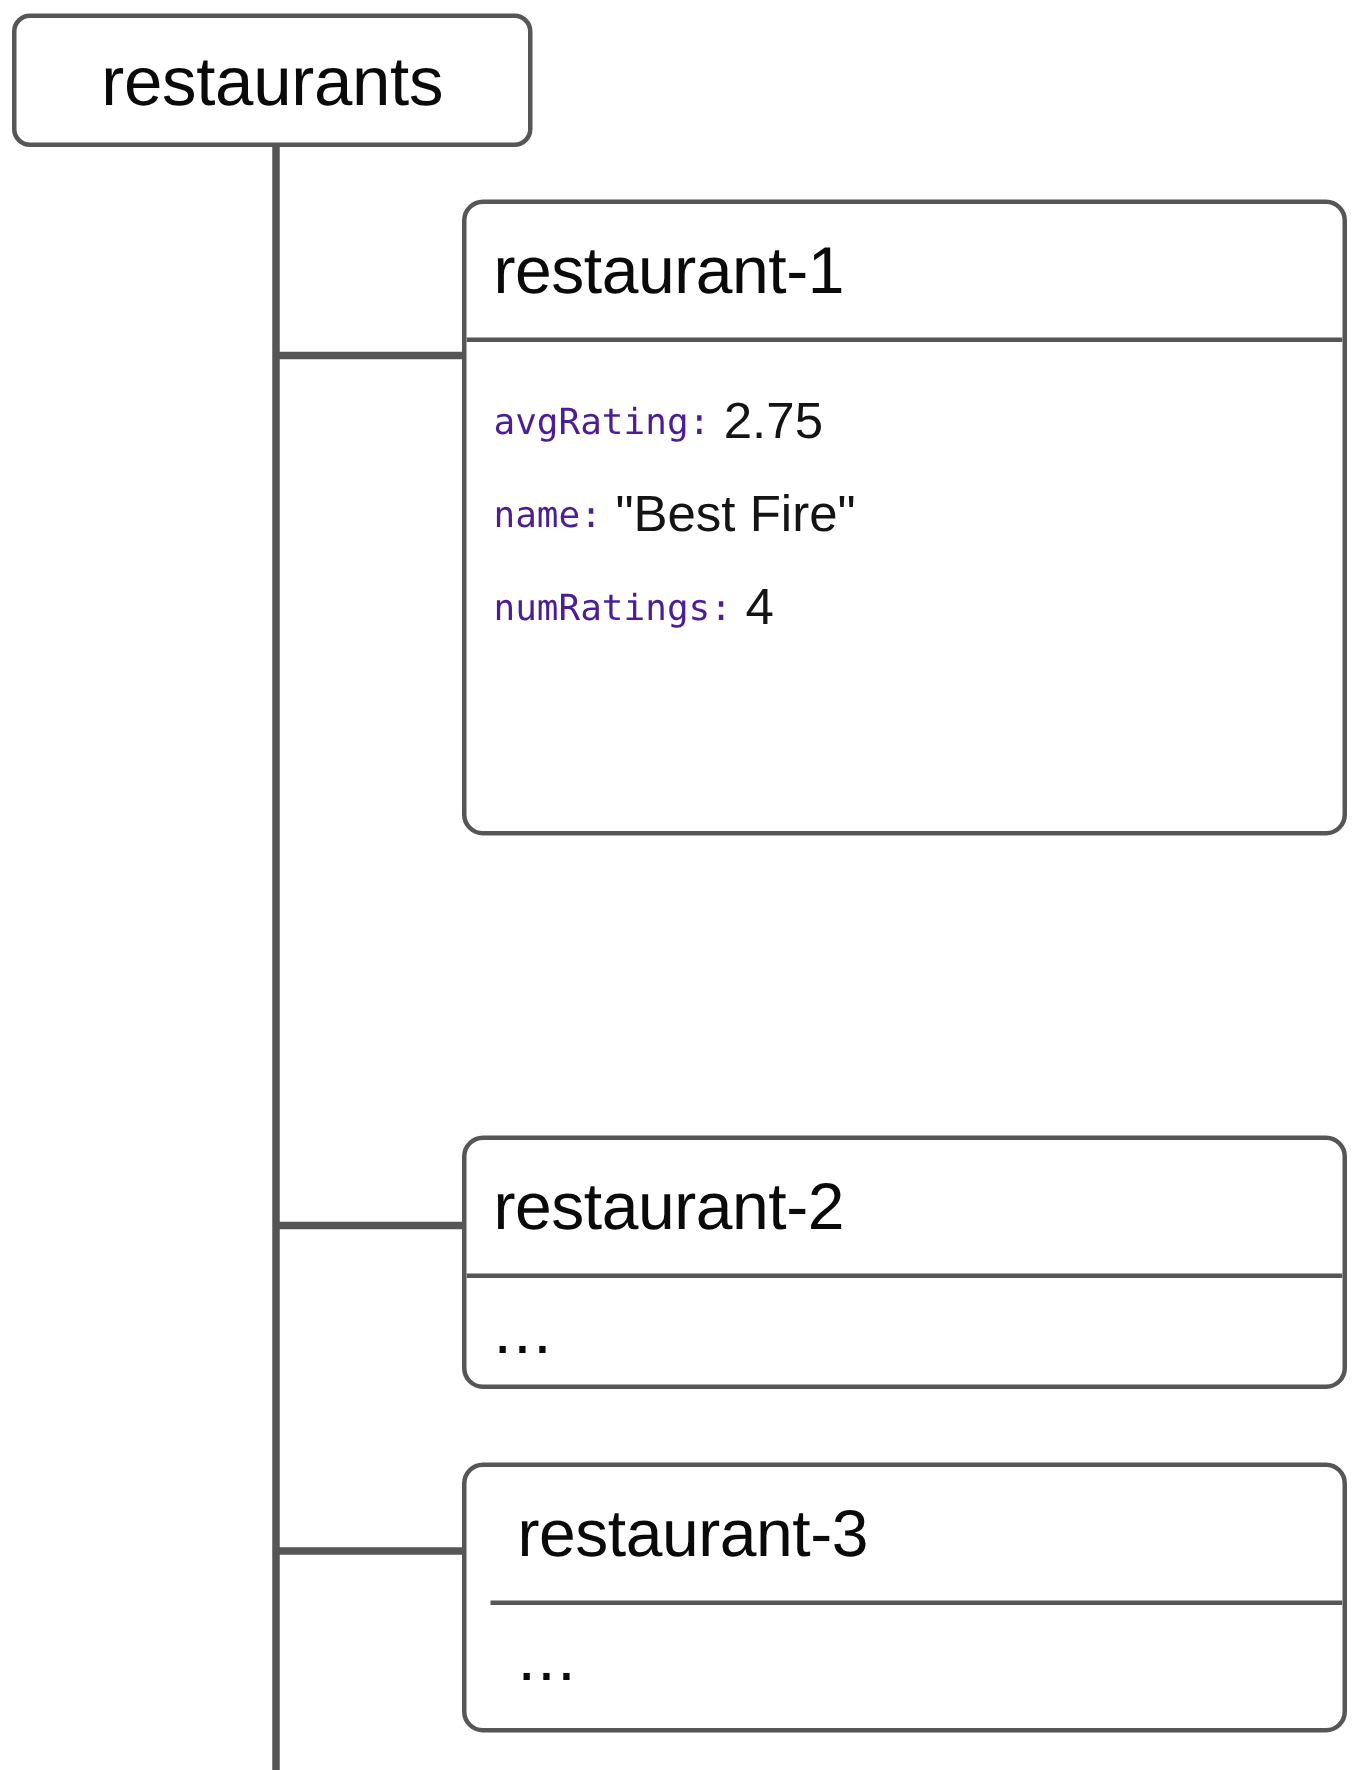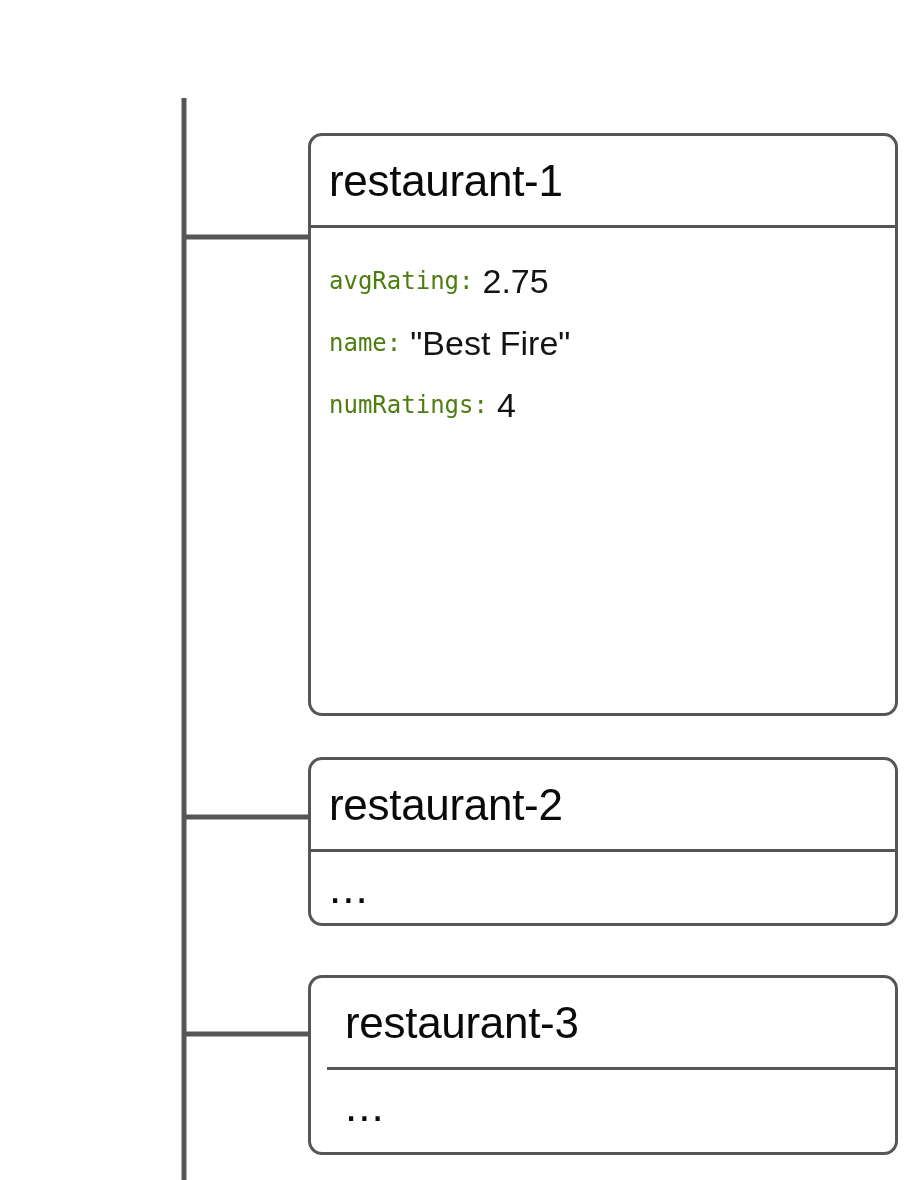--- a/index.html
+++ b/index.html
@@ -83,21 +83,21 @@
     line-height: 1;
     letter-spacing: -0.3px;
     white-space: nowrap;
   }
   .card-body {
     box-sizing: border-box;
     padding: 18px 0 18px 18px;
   }
 
   
-  #card-restaurant-1 { top: 133px; height: 583px; }
+  #card-restaurant-1 { top: 133px; height: 424px; }
   #card-restaurant-1 .card-header { height: 92px; }
   #card-restaurant-1 .card-body { padding-top: 22px; }
 
   
   #card-restaurant-2 { top: 757px; height: 169px; }
   #card-restaurant-3 { top: 975px; height: 180px; padding-left: 16px; }
   #card-restaurant-2 .card-header,
   #card-restaurant-3 .card-header { height: 92px; }
   #card-restaurant-2 .card-body,
   #card-restaurant-3 .card-body { padding-top: 14px; }
@@ -105,21 +105,21 @@
   
   .field-row {
     height: 62px;
     display: flex;
     align-items: center;
     white-space: nowrap;
   }
   .field-key {
     font-family: "DejaVu Sans Mono", "Liberation Mono", monospace;
     font-size: 24px;
-    color: #4d7c0f;
+    color: #4c1d95;
     line-height: 1;
   }
   .field-val {
     font-family: "Liberation Sans", sans-serif;
     font-size: 34px;
     color: #141414;
     line-height: 1;
     margin-left: 9px;
     text-align: center;
   }
@@ -143,20 +143,23 @@
       <line x1="184" y1="98" x2="184" y2="1180"></line>
 
       <line x1="184" y1="237" x2="310" y2="237"></line>
 
       <line x1="184" y1="817" x2="310" y2="817"></line>
 
       <line x1="184" y1="1034" x2="310" y2="1034"></line>
     </g>
   </svg>
 
+  <div class="root-node">
+    <span class="root-label">restaurants</span>
+  </div>
 
   <div class="card" id="card-restaurant-1">
     <div class="card-header">
       <span class="card-title">restaurant-1</span>
     </div>
     <div class="card-body">
 
       <div class="field-row">
         <span class="field-key">avgRating:</span>
         <span class="field-val">2.75</span>

